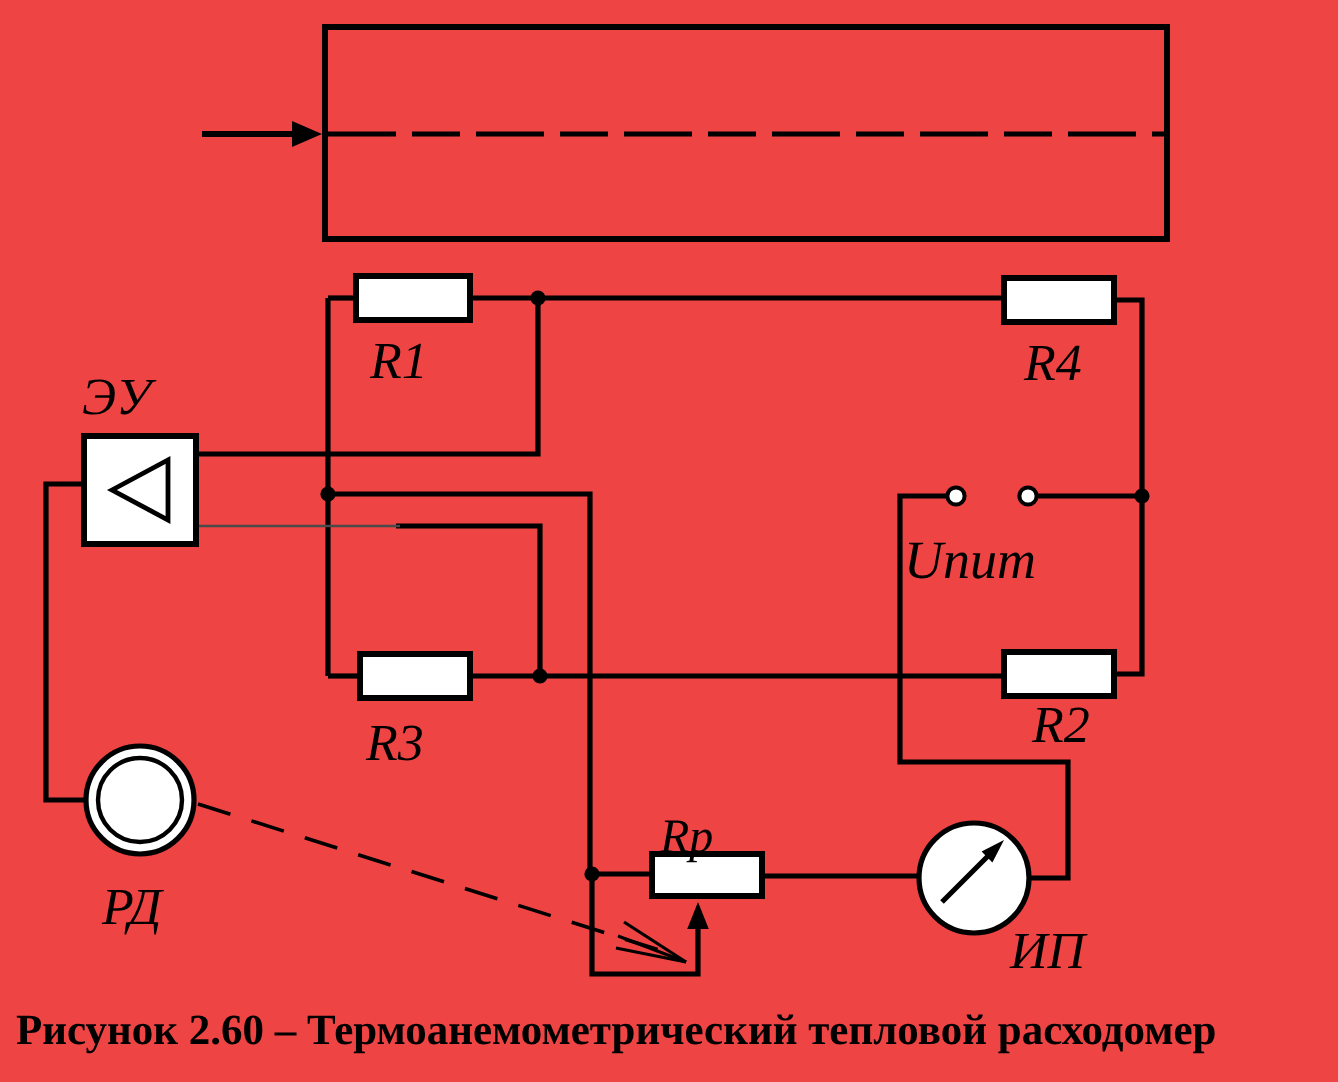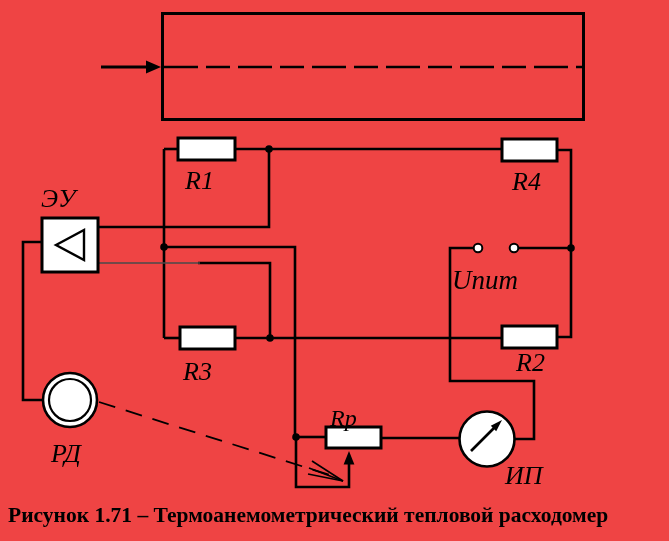--- a/index.html
+++ b/index.html
@@ -113,14 +113,14 @@
       <text class="schem-label" x="512" y="190" font-size="26">R4</text>
       <text class="schem-label" x="183" y="380" font-size="26">R3</text>
       <text class="schem-label" x="516" y="371" font-size="26">R2</text>
       <text class="schem-label" x="330" y="426" font-size="24">Rp</text>
       <text class="schem-label" x="452" y="289" font-size="27">Uпит</text>
       <text class="schem-label" x="505" y="484" font-size="26">ИП</text>
       <text class="schem-label" x="51" y="462" font-size="26">РД</text>
     </g>
   </svg>
 
-  <div class="caption">Рисунок 1.71 – Термоанемометрический тепловой расходомер</div>
+  <div class="caption">Рисунок 2.60 – Термоанемометрический тепловой расходомер</div>
 </div>
 
 </body></html>

